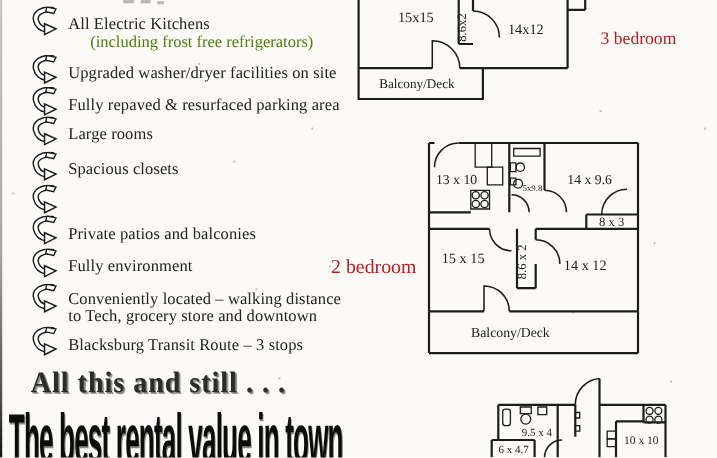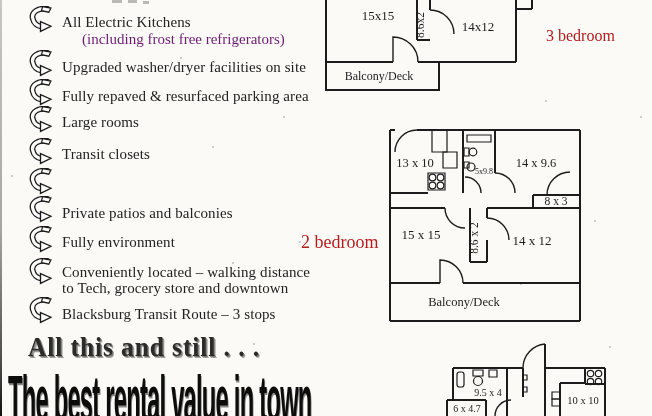--- a/index.html
+++ b/index.html
@@ -9,21 +9,21 @@
   }
   
   .edge-left{position:absolute;left:0;top:0;width:2px;height:416px;
     background:linear-gradient(to bottom,#c9c7c2 0%,#a8a6a1 55%,#4a4a48 88%,#111 100%);}
   .remnant{position:absolute;background:#6a6a66;opacity:.45;}
   .dot{position:absolute;width:2px;height:2px;border-radius:50%;background:#8d8b86;opacity:.55;}
 
   
   .bullet{position:absolute;width:27px;height:27px;}
   .item{position:absolute;left:62px;font-size:15px;line-height:16px;letter-spacing:.1px;color:#222;}
-  .item-sub{position:absolute;left:82px;font-size:15px;color:#701a75;text-align:center;}
+  .item-sub{position:absolute;left:82px;font-size:15px;color:#4d7c0f;text-align:center;}
   .item-wrap{width:252px;}
 
   
   .plan{position:absolute;}
   .plan path,.plan line,.plan rect,.plan circle{vector-effect:non-scaling-stroke;}
   .plan text{font-family:"Liberation Serif", serif;fill:#1c1c1c;}
   .plan-label{position:absolute;font-size:16px;color:#b91c1c;}
 
   
   .tag1{
@@ -94,21 +94,21 @@
       <polygon points="12,15 22,19.5 12,24.5" fill="#fff" stroke="#1b1b1b" stroke-width="1.3"></polygon>
     </svg>
   <div class="item" style="top:114px;">Large rooms</div>
 
   <svg class="bullet" style="left:27px;top:138px;" viewBox="0 0 24 26">
       <path d="M20,3 C10,1 3,6 4.5,12 C5.5,16.5 9,19.5 13,20" stroke="#1b1b1b" stroke-width="5.5" fill="none"></path>
       <path d="M20,3 C10,1 3,6 4.5,12 C5.5,16.5 9,19.5 13,20" stroke="#fff" stroke-width="3" fill="none"></path>
       <polygon points="14,0.5 22,2 20,6 13,4.5" fill="#fff" stroke="#1b1b1b" stroke-width="1.2"></polygon>
       <polygon points="12,15 22,19.5 12,24.5" fill="#fff" stroke="#1b1b1b" stroke-width="1.3"></polygon>
     </svg>
-  <div class="item" style="top:146px;">Transit closets</div>
+  <div class="item" style="top:146px;">Spacious closets</div>
 
   <svg class="bullet" style="left:27px;top:168px;" viewBox="0 0 24 26">
       <path d="M20,3 C10,1 3,6 4.5,12 C5.5,16.5 9,19.5 13,20" stroke="#1b1b1b" stroke-width="5.5" fill="none"></path>
       <path d="M20,3 C10,1 3,6 4.5,12 C5.5,16.5 9,19.5 13,20" stroke="#fff" stroke-width="3" fill="none"></path>
       <polygon points="14,0.5 22,2 20,6 13,4.5" fill="#fff" stroke="#1b1b1b" stroke-width="1.2"></polygon>
       <polygon points="12,15 22,19.5 12,24.5" fill="#fff" stroke="#1b1b1b" stroke-width="1.3"></polygon>
     </svg>
 
   <svg class="bullet" style="left:27px;top:196px;" viewBox="0 0 24 26">
       <path d="M20,3 C10,1 3,6 4.5,12 C5.5,16.5 9,19.5 13,20" stroke="#1b1b1b" stroke-width="5.5" fill="none"></path>

